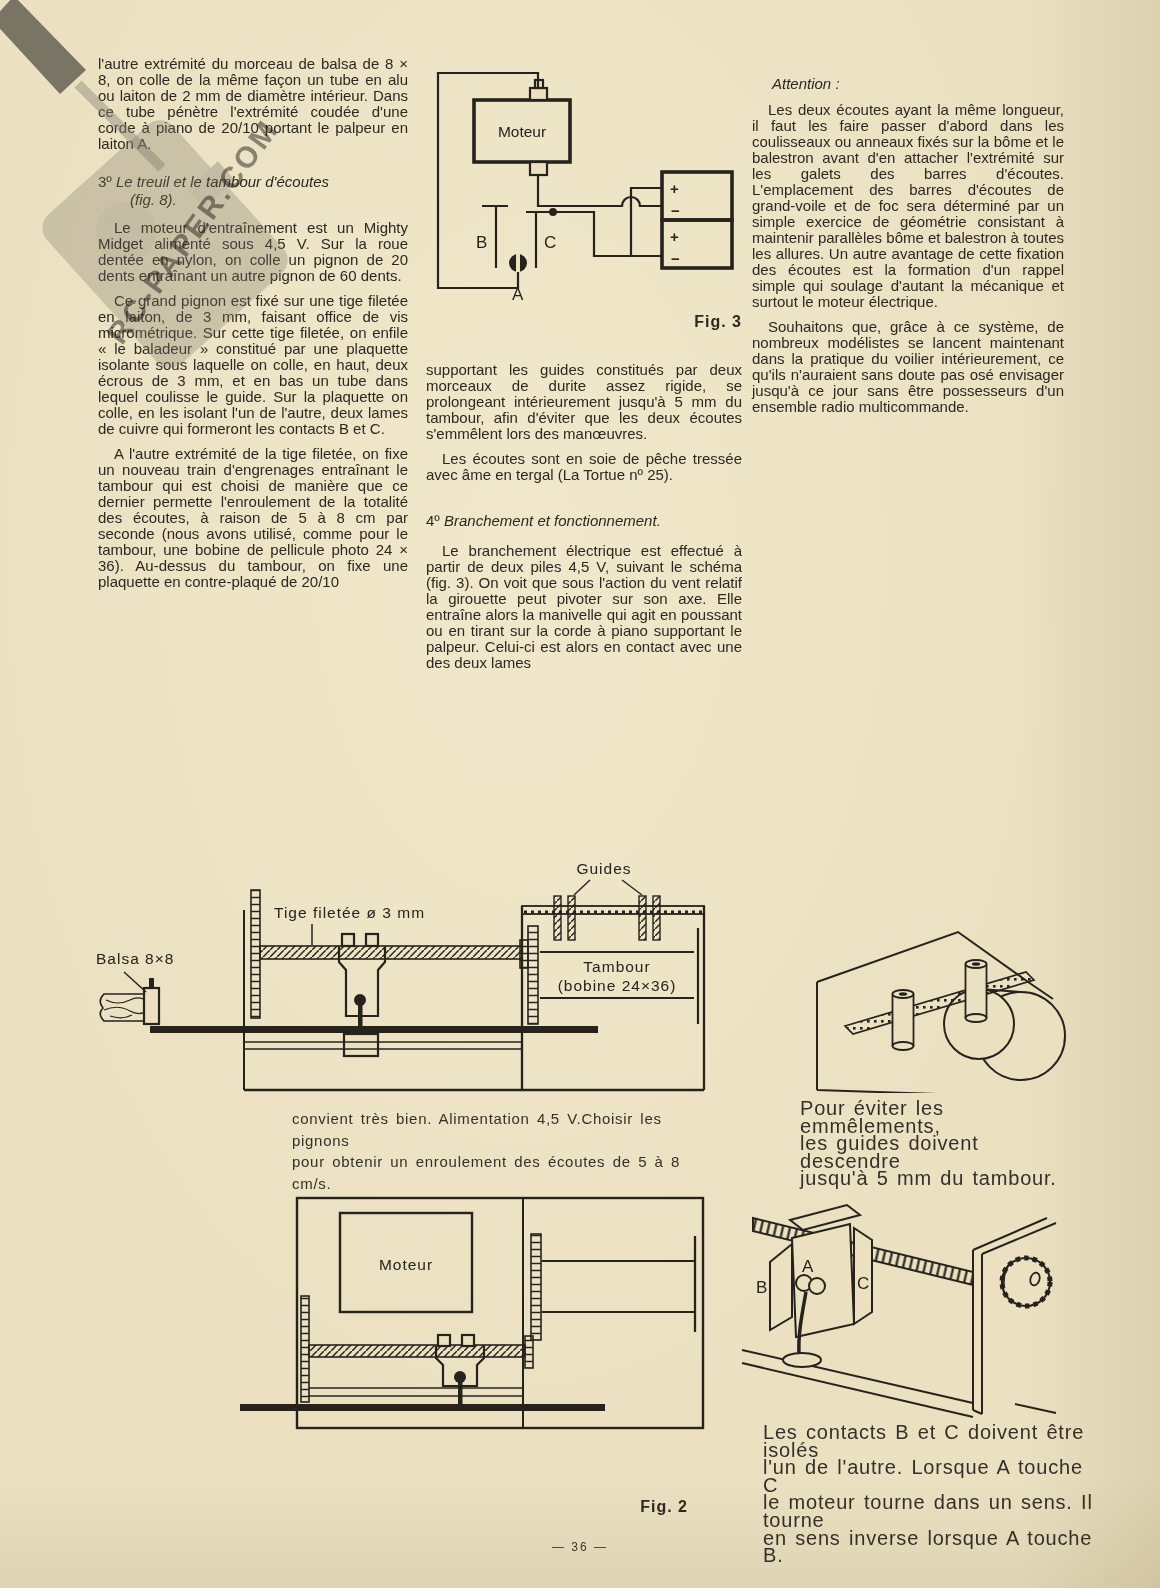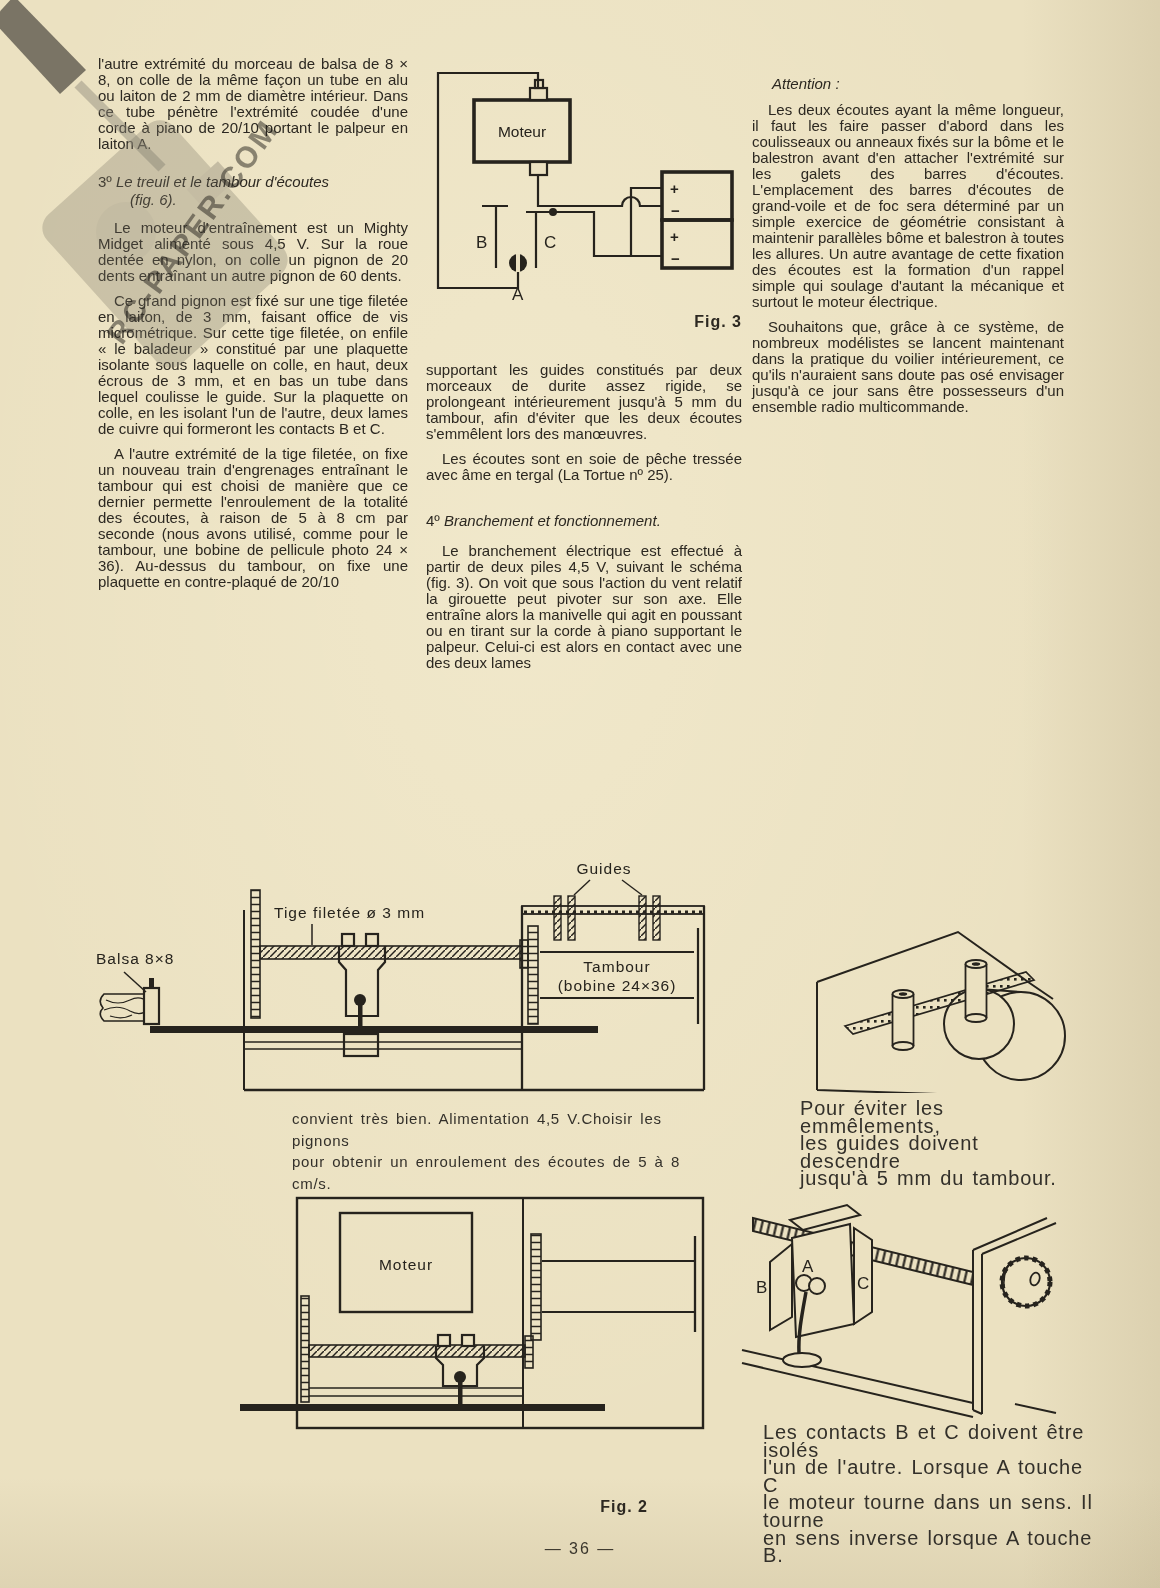--- a/index.html
+++ b/index.html
@@ -18,21 +18,21 @@
   .col p.noindent { text-indent:0; }
   .subhead { font-style:italic; margin:22px 0 2px 0; }
   .subhead .num { font-style:normal; }
   .subhead-sub { font-style:italic; margin:0 0 12px 32px; }
   .subhead-mid { font-style:italic; margin:30px 0 14px 0; }
   .subhead-right { font-style:italic; margin:20px 0 10px 20px; }
   .figcap { font-weight:bold; font-size:16px; letter-spacing:1px; }
   .center { text-align:right; }
   .note { position:absolute; font-size:15px; line-height:21.5px; letter-spacing:.7px; word-spacing:2.5px; color:#33302a; }
   .inset-cap { position:absolute; font-size:20px; line-height:17.6px; letter-spacing:.8px; word-spacing:2px; color:#33302a; }
-  .pagenum { position:absolute; left:0; top:1540px; width:1160px; text-align:center; font-size:16px; color:#3a362c; letter-spacing:2px; }
+  .pagenum { position:absolute; left:0; top:1540px; width:1160px; text-align:center; font-size:12px; color:#3a362c; letter-spacing:2px; }
   svg { display:block; }
   svg text { font-family:"Liberation Sans", sans-serif; fill:#26231d; }
   .abs { position:absolute; }
   .wm { position:absolute; left:-8px; top:-6px; pointer-events:none; z-index:5; }
 </style>
 </head>
 <body>
 
 <div class="page">
 
@@ -46,21 +46,21 @@
     </g>
     <text transform="translate(130,352) rotate(-54)" font-size="30" font-weight="bold" fill="#6e6654" opacity="0.5" letter-spacing="3">RC-PAPER.COM</text>
   </svg>
 
   <div class="col" style="left:98px; top:56px; width:310px;">
     <p class="noindent">l'autre extrémité du morceau de balsa de 8 × 8, on colle de la même façon un tube en alu ou laiton de 2 mm de diamètre intérieur. Dans ce tube pénètre l'extrémité coudée d'une corde à piano de 20/10 portant le palpeur en laiton A.</p>
     <div class="subhead">
       <span class="num">3º</span>
       <span>Le treuil et le tambour d'écoutes</span>
     </div>
-    <div class="subhead-sub">(fig. 6).</div>
+    <div class="subhead-sub">(fig. 8).</div>
     <p>Le moteur d'entraînement est un Mighty Midget alimenté sous 4,5 V. Sur la roue dentée en nylon, on colle un pignon de 20 dents entraînant un autre pignon de 60 dents.</p>
     <p>Ce grand pignon est fixé sur une tige filetée en laiton, de 3 mm, faisant office de vis micrométrique. Sur cette tige filetée, on enfile « le baladeur » constitué par une plaquette isolante sous laquelle on colle, en haut, deux écrous de 3 mm, et en bas un tube dans lequel coulisse le guide. Sur la plaquette on colle, en les isolant l'un de l'autre, deux lames de cuivre qui formeront les contacts B et C.</p>
     <p>A l'autre extrémité de la tige filetée, on fixe un nouveau train d'engrenages entraînant le tambour qui est choisi de manière que ce dernier permette l'enroulement de la totalité des écoutes, à raison de 5 à 8 cm par seconde (nous avons utilisé, comme pour le tambour, une bobine de pellicule photo 24 × 36). Au-dessus du tambour, on fixe une plaquette en contre-plaqué de 20/10</p>
   </div>
 
   <div class="col" style="left:426px; top:60px; width:316px;">
 
     <svg width="312" height="248" viewBox="0 0 312 248">
       <g stroke="#26231d" fill="none" stroke-width="2.2">
 
@@ -266,21 +266,21 @@
       <g>
         <line x1="302" y1="71" x2="455" y2="71"></line>
         <line x1="302" y1="122" x2="455" y2="122"></line>
         <line x1="455" y1="46" x2="455" y2="142" stroke-width="2.3"></line>
       </g>
 
       <rect x="0" y="214" width="365" height="7" fill="#26231d" stroke="none"></rect>
     </g>
     <text x="166" y="80" font-size="15.5" letter-spacing="1" text-anchor="middle">Moteur</text>
   </svg>
-  <div class="figcap abs center" style="left:488px; top:1498px; width:160px;">Fig. 2</div>
+  <div class="figcap abs center" style="left:528px; top:1498px; width:160px;">Fig. 2</div>
 
   <svg class="abs" style="left:730px; top:1192px;" width="380" height="235" viewBox="0 0 380 235">
     <defs>
       <pattern id="coilB" width="7" height="18" patternUnits="userSpaceOnUse" patternTransform="rotate(13)">
         <path d="M3.5 0 V18" stroke="#26231d" stroke-width="2.2"></path>
       </pattern>
     </defs>
     <g stroke="#26231d" fill="none" stroke-width="2">
 
       <line x1="12" y1="158" x2="243" y2="211"></line>

